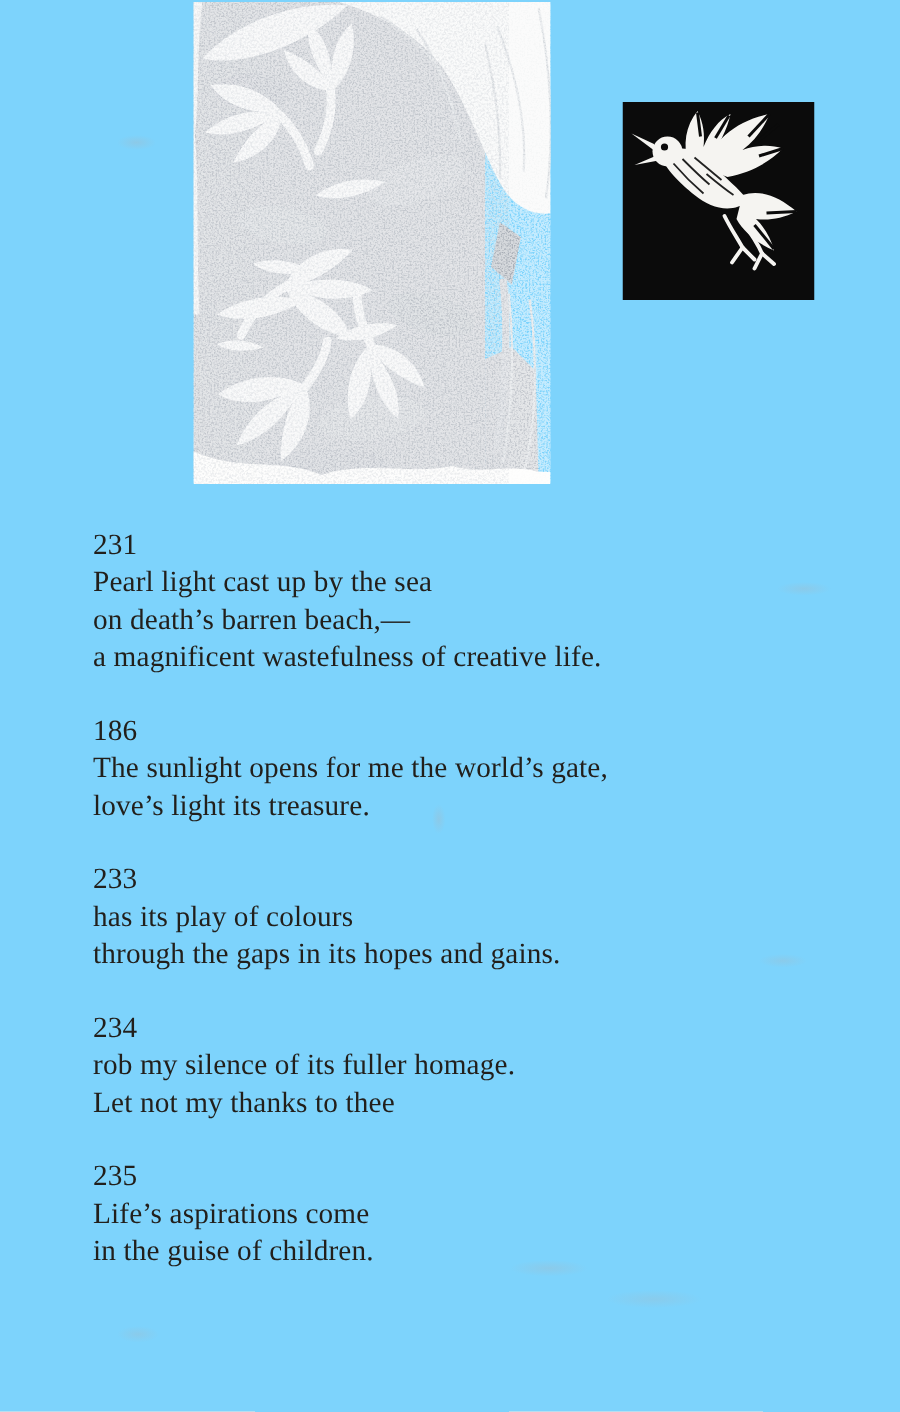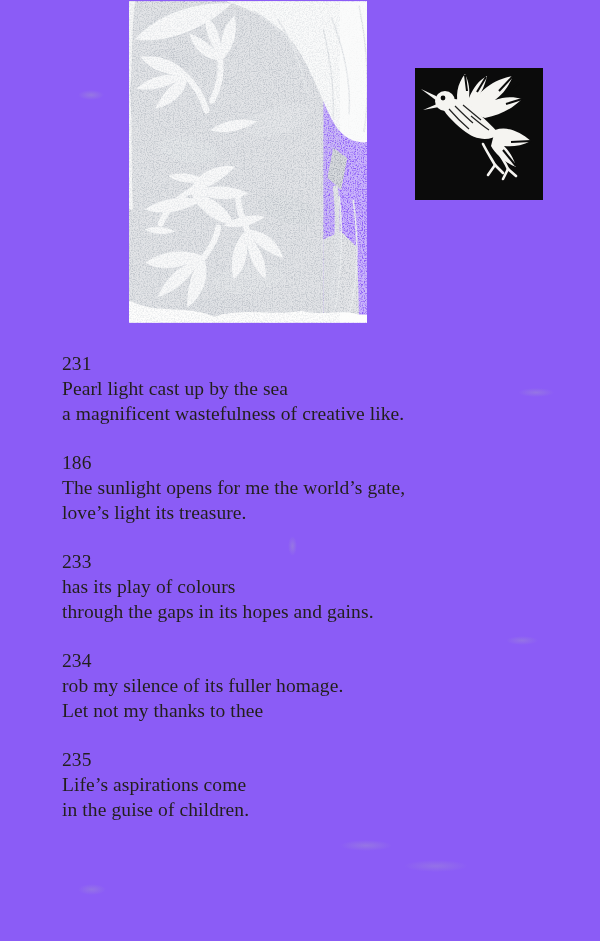--- a/index.html
+++ b/index.html
@@ -1,19 +1,19 @@
 <!DOCTYPE html>
 <html><head>
 <meta charset="utf-8">
 <style>
   html,body{margin:0;padding:0;background:#e8e8e8;}
   .page{
     position:relative;
     width:600px;height:941px;
-    background:#8b5cf6;
+    background:#7dd3fc;
     overflow:hidden;
     font-family:"Liberation Serif","DejaVu Serif",serif;
     color:#221f1b;
   }
   
   .watermark{position:absolute;left:129px;top:0;width:238px;height:324px;}
   .dove-plate{position:absolute;left:415px;top:68px;width:128px;height:132px;}
   
   .smudge{position:absolute;border-radius:50%;pointer-events:none;}
   .s1{left:78px;top:90px;width:26px;height:10px;background:radial-gradient(closest-side,rgba(176,180,185,.30),rgba(176,180,185,0));}
@@ -165,21 +165,22 @@
   <div class="smudge s4"></div>
   <div class="smudge s5"></div>
   <div class="smudge s6"></div>
   <div class="smudge s7"></div>
 
   <main class="verses">
 
     <article class="verse">
       <div class="verse-number">231</div>
       <div class="verse-line">Pearl light cast up by the sea</div>
-      <div class="verse-line">a magnificent wastefulness of creative like.</div>
+      <div class="verse-line">on death’s barren beach,—</div>
+      <div class="verse-line">a magnificent wastefulness of creative life.</div>
     </article>
 
     <article class="verse">
       <div class="verse-number">186</div>
       <div class="verse-line">The sunlight opens for me the world’s gate,</div>
       <div class="verse-line">love’s light its treasure.</div>
     </article>
 
     <article class="verse">
       <div class="verse-number">233</div>

